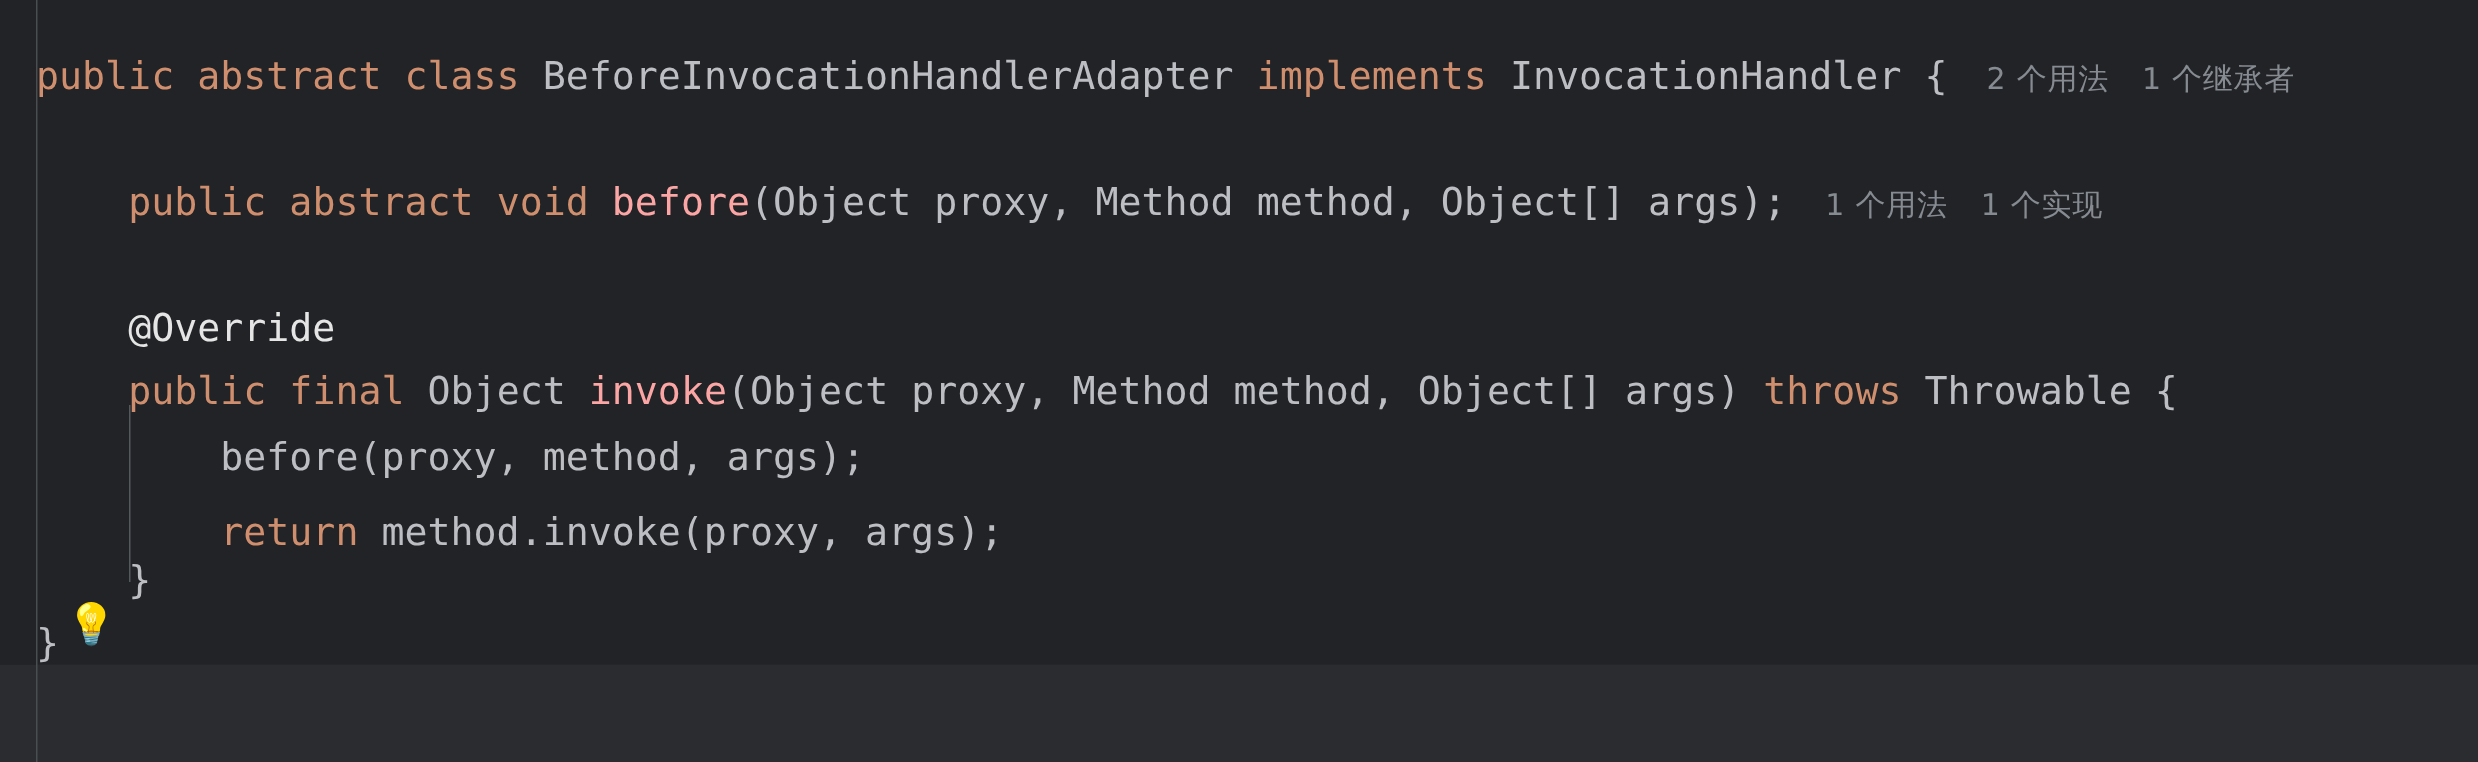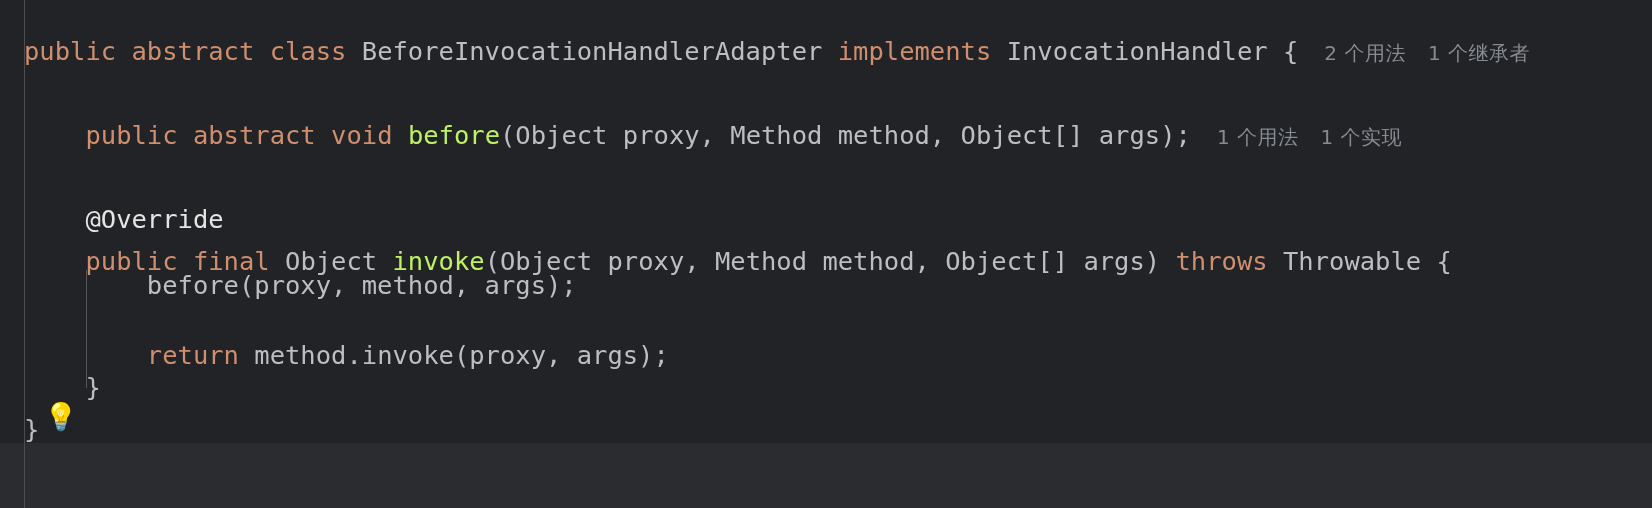--- a/index.html
+++ b/index.html
@@ -77,21 +77,21 @@
     font-size: 25.5px;
     line-height: 42px;
     letter-spacing: 0px;
   }
   .line-inner { display: inline; }
 
   
   .kw      { color: #cf8e6d; }
   .plain   { color: #bcbec4; }
   .type    { color: #bcbec4; }
-  .method  { color: #bef264; text-align: right; }
+  .method  { color: #fca5a5; text-align: right; }
   .anno    { color: #e5e5e5; }
   .punc    { color: #bcbec4; }
 
   
   .codelens {
     color: #868a91;
     font-family: "DejaVu Sans", sans-serif;
     font-size: 20px;
     letter-spacing: 0.5px;
     cursor: pointer;
@@ -122,21 +122,21 @@
 
   <div class="indent-guide"></div>
 
   <div id="code-lines">
       <div class="line" style="top: 30px;"><span class="line-inner"><span class="kw">public</span><span class="plain"> </span><span class="kw">abstract</span><span class="plain"> </span><span class="kw">class</span><span class="plain"> </span><span class="type">BeforeInvocationHandlerAdapter</span><span class="plain"> </span><span class="kw">implements</span><span class="plain"> </span><span class="type">InvocationHandler</span><span class="plain"> </span><span class="punc">{</span></span><span class="lens-group"><span class="codelens">2 个用法</span><span class="codelens">1 个继承者</span></span></div>
       <div class="line" style="top: 72px;"><span class="line-inner"></span></div>
       <div class="line" style="top: 114px;"><span class="line-inner">    <span class="kw">public</span><span class="plain"> </span><span class="kw">abstract</span><span class="plain"> </span><span class="kw">void</span><span class="plain"> </span><span class="method">before</span><span class="punc">(</span><span class="plain">Object proxy, Method method, Object[] args</span><span class="punc">);</span></span><span class="lens-group"><span class="codelens">1 个用法</span><span class="codelens">1 个实现</span></span></div>
       <div class="line" style="top: 156px;"><span class="line-inner"></span></div>
       <div class="line" style="top: 198px;"><span class="line-inner">    <span class="anno">@Override</span></span></div>
       <div class="line" style="top: 240px;"><span class="line-inner">    <span class="kw">public</span><span class="plain"> </span><span class="kw">final</span><span class="plain"> </span><span class="type">Object</span><span class="plain"> </span><span class="method">invoke</span><span class="punc">(</span><span class="plain">Object proxy, Method method, Object[] args</span><span class="punc">) </span><span class="kw">throws</span><span class="plain"> </span><span class="type">Throwable</span><span class="plain"> </span><span class="punc">{</span></span></div>
-      <div class="line" style="top: 264px;"><span class="line-inner">        <span class="plain">before(proxy, method, args);</span></span></div>
+      <div class="line" style="top: 284px;"><span class="line-inner">        <span class="plain">before(proxy, method, args);</span></span></div>
       <div class="line" style="top: 334px;"><span class="line-inner">        <span class="kw">return</span><span class="plain"> </span><span class="plain">method.invoke(proxy, args);</span></span></div>
       <div class="line" style="top: 366px;"><span class="line-inner">    <span class="punc">}</span></span></div>
       <div class="line" style="top: 408px;"><span class="line-inner"><span class="punc">}</span></span></div>
     </div>
 
   <div class="bulb" style="left:44px; top:403px;">💡</div>
 
 </div>
 
 </body></html>

